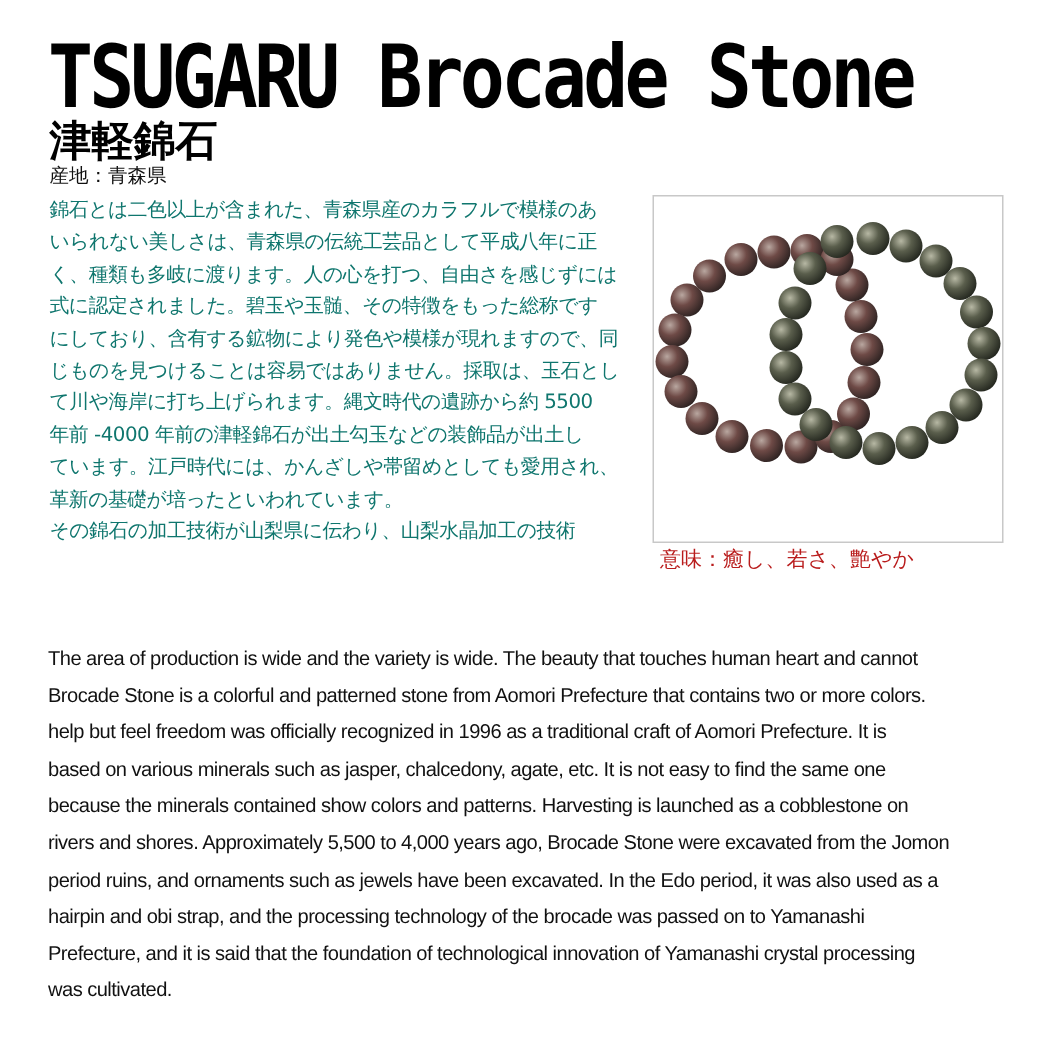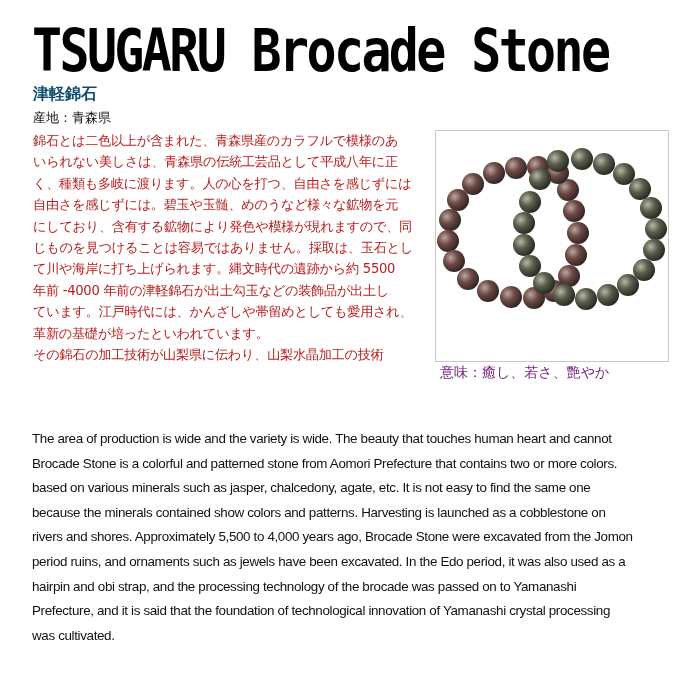--- a/index.html
+++ b/index.html
@@ -2,45 +2,45 @@
 <html><head>
   <meta charset="utf-8">
   <style>
     html, body { margin: 0; padding: 0; background: #ffffff; }
     body { width: 700px; height: 700px; position: relative; overflow: hidden;
            font-family: "DejaVu Sans", sans-serif; color: #111; }
     .title { position: absolute; left: 32px; top: 18px; margin: 0;
              font-family: "DejaVu Sans Mono", monospace; font-weight: bold;
              font-size: 58px; letter-spacing: -3px; line-height: 66px;
              transform: scaleX(0.86); transform-origin: left top; color: #000; white-space: nowrap; }
-    .jp-name { position: absolute; left: 33px; top: 80px; font-size: 16px; font-weight: bold; line-height: 28px; color: #0c4a6e; text-align: center; }
+    .jp-name { position: absolute; left: 33px; top: 80px; font-size: 28px; font-weight: bold; line-height: 28px; color: #000000; text-align: center; }
     .origin { position: absolute; left: 33px; top: 106px; font-size: 13px; line-height: 24px; color: #111; }
     .jp-desc { position: absolute; left: 33px; top: 130px; width: 382px; font-size: 13.2px;
-               line-height: 21.4px; color: #b91c1c; letter-spacing: -0.3px; }
+               line-height: 21.4px; color: #0f766e; letter-spacing: -0.3px; }
     .jp-desc p { margin: 0; white-space: nowrap; }
     .photo-box { position: absolute; left: 435px; top: 130px; width: 232px; height: 230px;
                  border: 1px solid #c8c8c8; background: #fff; }
     .photo-box svg { position: absolute; left: 0; top: 0; }
-    .caption { position: absolute; left: 440px; top: 364px; font-size: 14px; color: #701a75; white-space: nowrap; }
+    .caption { position: absolute; left: 440px; top: 364px; font-size: 14px; color: #b91c1c; white-space: nowrap; }
     .en-desc { position: absolute; left: 32px; top: 427px; width: 650px; font-family: "Liberation Sans", sans-serif;
                font-size: 13.4px; line-height: 24.6px; color: #111; letter-spacing: -0.35px; }
     .en-desc p { margin: 0; white-space: nowrap; }
   </style>
 </head>
 <body>
 
 <h1 class="title">TSUGARU Brocade Stone</h1>
 <div class="jp-name">津軽錦石</div>
 <div class="origin">産地：青森県</div>
 
 <div class="jp-desc">
   <p>錦石とは二色以上が含まれた、青森県産のカラフルで模様のあ</p>
   <p>いられない美しさは、青森県の伝統工芸品として平成八年に正</p>
   <p>く、種類も多岐に渡ります。人の心を打つ、自由さを感じずには</p>
-  <p>自由さを感じずには。碧玉や玉髄、めのうなど様々な鉱物を元</p>
+  <p>式に認定されました。碧玉や玉髄、その特徴をもった総称です</p>
   <p>にしており、含有する鉱物により発色や模様が現れますので、同</p>
   <p>じものを見つけることは容易ではありません。採取は、玉石とし</p>
   <p>て川や海岸に打ち上げられます。縄文時代の遺跡から約 5500</p>
   <p>年前 -4000 年前の津軽錦石が出土勾玉などの装飾品が出土し</p>
   <p>ています。江戸時代には、かんざしや帯留めとしても愛用され、</p>
   <p>革新の基礎が培ったといわれています。</p>
   <p>その錦石の加工技術が山梨県に伝わり、山梨水晶加工の技術</p>
 </div>
 
 <div class="photo-box" title="Two Tsugaru brocade stone bead bracelets">
@@ -99,20 +99,21 @@
       <circle cx="94" cy="71" r="11" fill="url(#bGreen)"></circle>
       <circle cx="104" cy="48" r="11" fill="url(#bGreen)"></circle>
     </g>
   </svg>
 </div>
 <div class="caption">意味：癒し、若さ、艶やか</div>
 
 <div class="en-desc">
   <p>The area of production is wide and the variety is wide. The beauty that touches human heart and cannot</p>
   <p>Brocade Stone is a colorful and patterned stone from Aomori Prefecture that contains two or more colors.</p>
+  <p>help but feel freedom was officially recognized in 1996 as a traditional craft of Aomori Prefecture. It is</p>
   <p>based on various minerals such as jasper, chalcedony, agate, etc. It is not easy to find the same one</p>
   <p>because the minerals contained show colors and patterns. Harvesting is launched as a cobblestone on</p>
   <p>rivers and shores. Approximately 5,500 to 4,000 years ago, Brocade Stone were excavated from the Jomon</p>
   <p>period ruins, and ornaments such as jewels have been excavated. In the Edo period, it was also used as a</p>
   <p>hairpin and obi strap, and the processing technology of the brocade was passed on to Yamanashi</p>
   <p>Prefecture, and it is said that the foundation of technological innovation of Yamanashi crystal processing</p>
   <p>was cultivated.</p>
 </div>
 
 </body></html>

